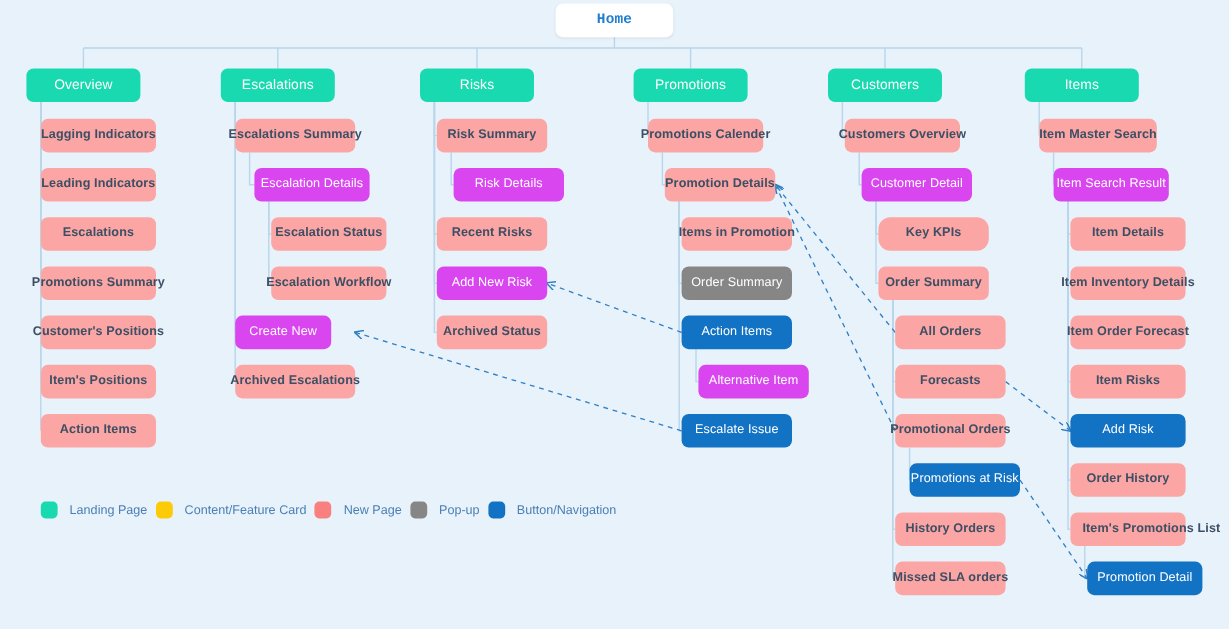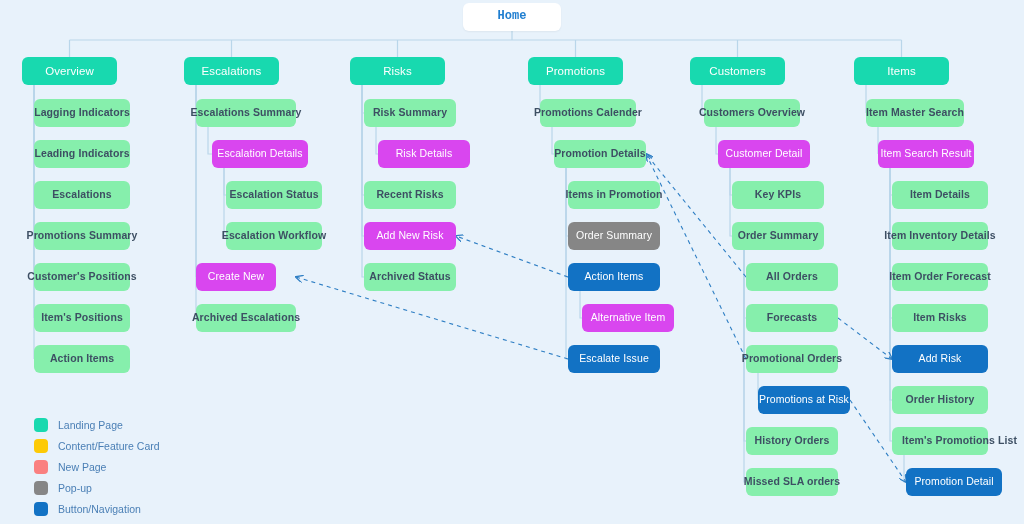--- a/index.html
+++ b/index.html
@@ -21,28 +21,28 @@
     display:flex;align-items:center;justify-content:center;
     text-align:center;
     font-size:10.5px;
     line-height:1.1;
     letter-spacing:.1px;
     padding:0 4px;
     white-space:nowrap;
   }
   .t-home{background:#ffffff;color:#1f7ed0;font-size:12px;font-weight:600;box-shadow:0 1px 2px rgba(0,0,0,.05);}
   .t-landing{background:#18d9af;color:#ffffff;font-size:11.5px;}
-  .t-content{background:#86efac;color:#3d4f63;font-weight:600;text-align:right;}
+  .t-content{background:#fca5a5;color:#3d4f63;font-weight:600;text-align:right;}
   .t-new{background:#d946ef;color:#ffffff;}
   .t-popup{background:#868686;color:#ffffff;}
   .t-button{background:#1272c4;color:#ffffff;}
 
   .legend{
     position:absolute;left:34px;top:418px;
-    display:flex;flex-direction:column;gap:7px;text-align:center;
+    display:flex;flex-direction:row;gap:7px;text-align:center;
   }
   .legend-row{display:flex;align-items:center;gap:10px;height:14px;}
   .legend-swatch{width:14px;height:14px;border-radius:4px;flex:0 0 auto;}
   .legend-label{font-size:10.5px;color:#4a7fb5;white-space:nowrap;}
 </style>
 </head>
 <body>
 
 <div id="canvas">
 
@@ -144,21 +144,21 @@
       <div class="node t-content" style="left: 540px; top: 99px; width: 96px; height: 28px;">Promotions Calender</div>
       <div class="node t-content" style="left: 554px; top: 140px; width: 92px; height: 28px;">Promotion Details</div>
       <div class="node t-content" style="left: 568px; top: 181px; width: 92px; height: 28px;">Items in Promotion</div>
       <div class="node t-popup" style="left: 568px; top: 222px; width: 92px; height: 28px;">Order Summary</div>
       <div class="node t-button" style="left: 568px; top: 263px; width: 92px; height: 28px;">Action Items</div>
       <div class="node t-new" style="left: 582px; top: 304px; width: 92px; height: 28px;">Alternative Item</div>
       <div class="node t-button" style="left: 568px; top: 345px; width: 92px; height: 28px;">Escalate Issue</div>
       <div class="node t-landing" style="left: 690px; top: 57px; width: 95px; height: 28px;">Customers</div>
       <div class="node t-content" style="left: 704px; top: 99px; width: 96px; height: 28px;">Customers Overview</div>
       <div class="node t-new" style="left: 718px; top: 140px; width: 92px; height: 28px;">Customer Detail</div>
-      <div class="node t-content" style="left: 732px; top: 181px; width: 92px; height: 28px;">Key KPIs</div>
+      <div class="node t-content" style="left: 732px; top: 181px; width: 92px; height: 28px; border-radius: 10px;">Key KPIs</div>
       <div class="node t-content" style="left: 732px; top: 222px; width: 92px; height: 28px;">Order Summary</div>
       <div class="node t-content" style="left: 746px; top: 263px; width: 92px; height: 28px;">All Orders</div>
       <div class="node t-content" style="left: 746px; top: 304px; width: 92px; height: 28px;">Forecasts</div>
       <div class="node t-content" style="left: 746px; top: 345px; width: 92px; height: 28px;">Promotional Orders</div>
       <div class="node t-button" style="left: 758px; top: 386px; width: 92px; height: 28px;">Promotions at Risk</div>
       <div class="node t-content" style="left: 746px; top: 427px; width: 92px; height: 28px;">History Orders</div>
       <div class="node t-content" style="left: 746px; top: 468px; width: 92px; height: 28px;">Missed SLA orders</div>
       <div class="node t-landing" style="left: 854px; top: 57px; width: 95px; height: 28px;">Items</div>
       <div class="node t-content" style="left: 866px; top: 99px; width: 98px; height: 28px;">Item Master Search</div>
       <div class="node t-new" style="left: 878px; top: 140px; width: 96px; height: 28px;">Item Search Result</div>

